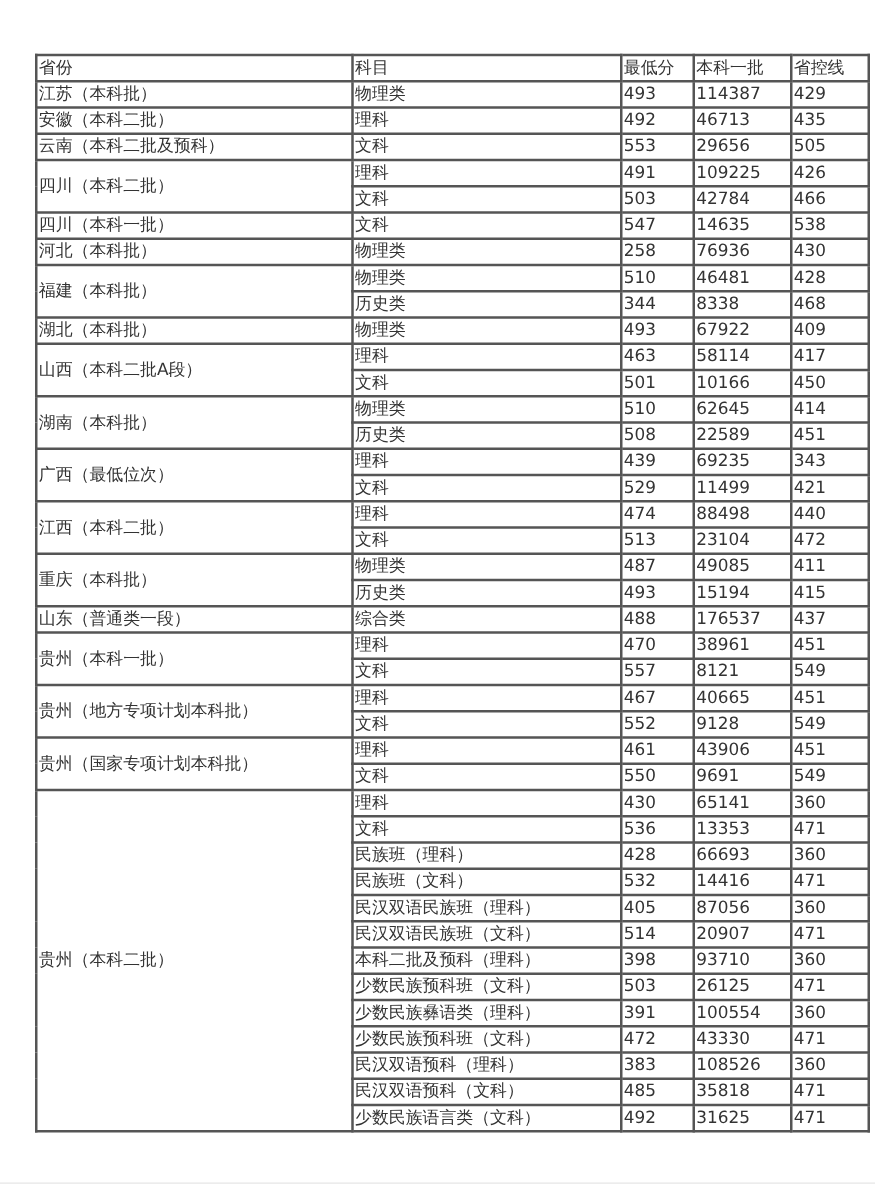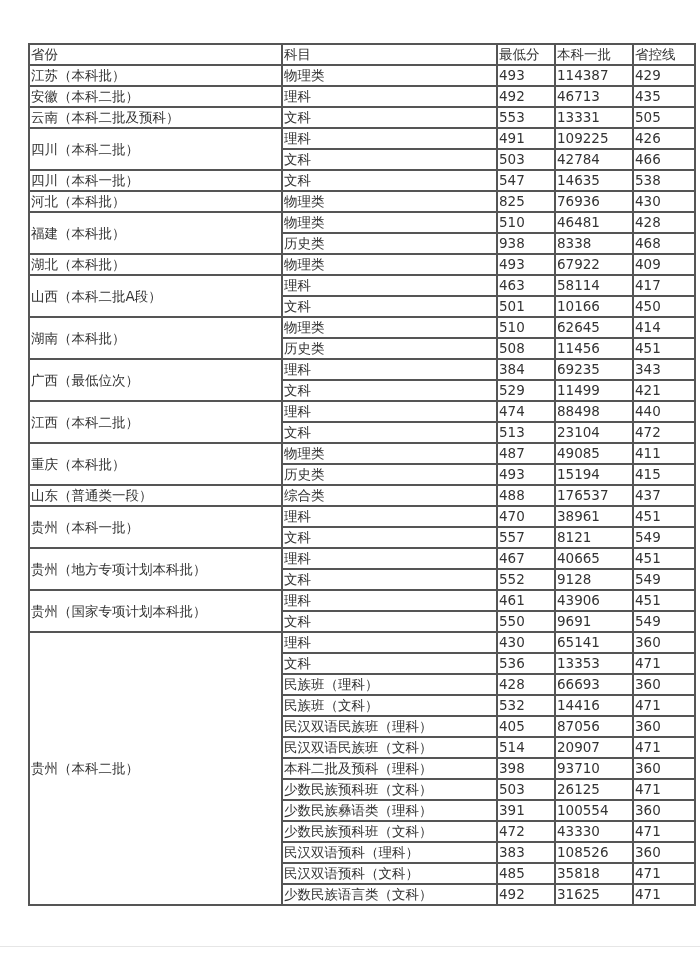--- a/index.html
+++ b/index.html
@@ -79,21 +79,21 @@
         <td rowspan="1">安徽（本科二批）</td>
         <td>理科</td>
         <td>492</td>
         <td>46713</td>
         <td>435</td>
       </tr>
       <tr>
         <td rowspan="1">云南（本科二批及预科）</td>
         <td>文科</td>
         <td>553</td>
-        <td>13331</td>
+        <td>29656</td>
         <td>505</td>
       </tr>
       <tr>
         <td rowspan="2">四川（本科二批）</td>
         <td>理科</td>
         <td>491</td>
         <td>109225</td>
         <td>426</td>
       </tr>
       <tr>
@@ -105,34 +105,34 @@
       <tr>
         <td rowspan="1">四川（本科一批）</td>
         <td>文科</td>
         <td>547</td>
         <td>14635</td>
         <td>538</td>
       </tr>
       <tr>
         <td rowspan="1">河北（本科批）</td>
         <td>物理类</td>
-        <td>825</td>
+        <td>258</td>
         <td>76936</td>
         <td>430</td>
       </tr>
       <tr>
         <td rowspan="2">福建（本科批）</td>
         <td>物理类</td>
         <td>510</td>
         <td>46481</td>
         <td>428</td>
       </tr>
       <tr>
         <td>历史类</td>
-        <td>938</td>
+        <td>344</td>
         <td>8338</td>
         <td>468</td>
       </tr>
       <tr>
         <td rowspan="1">湖北（本科批）</td>
         <td>物理类</td>
         <td>493</td>
         <td>67922</td>
         <td>409</td>
       </tr>
@@ -152,27 +152,27 @@
       <tr>
         <td rowspan="2">湖南（本科批）</td>
         <td>物理类</td>
         <td>510</td>
         <td>62645</td>
         <td>414</td>
       </tr>
       <tr>
         <td>历史类</td>
         <td>508</td>
-        <td>11456</td>
+        <td>22589</td>
         <td>451</td>
       </tr>
       <tr>
         <td rowspan="2">广西（最低位次）</td>
         <td>理科</td>
-        <td>384</td>
+        <td>439</td>
         <td>69235</td>
         <td>343</td>
       </tr>
       <tr>
         <td>文科</td>
         <td>529</td>
         <td>11499</td>
         <td>421</td>
       </tr>
       <tr>

